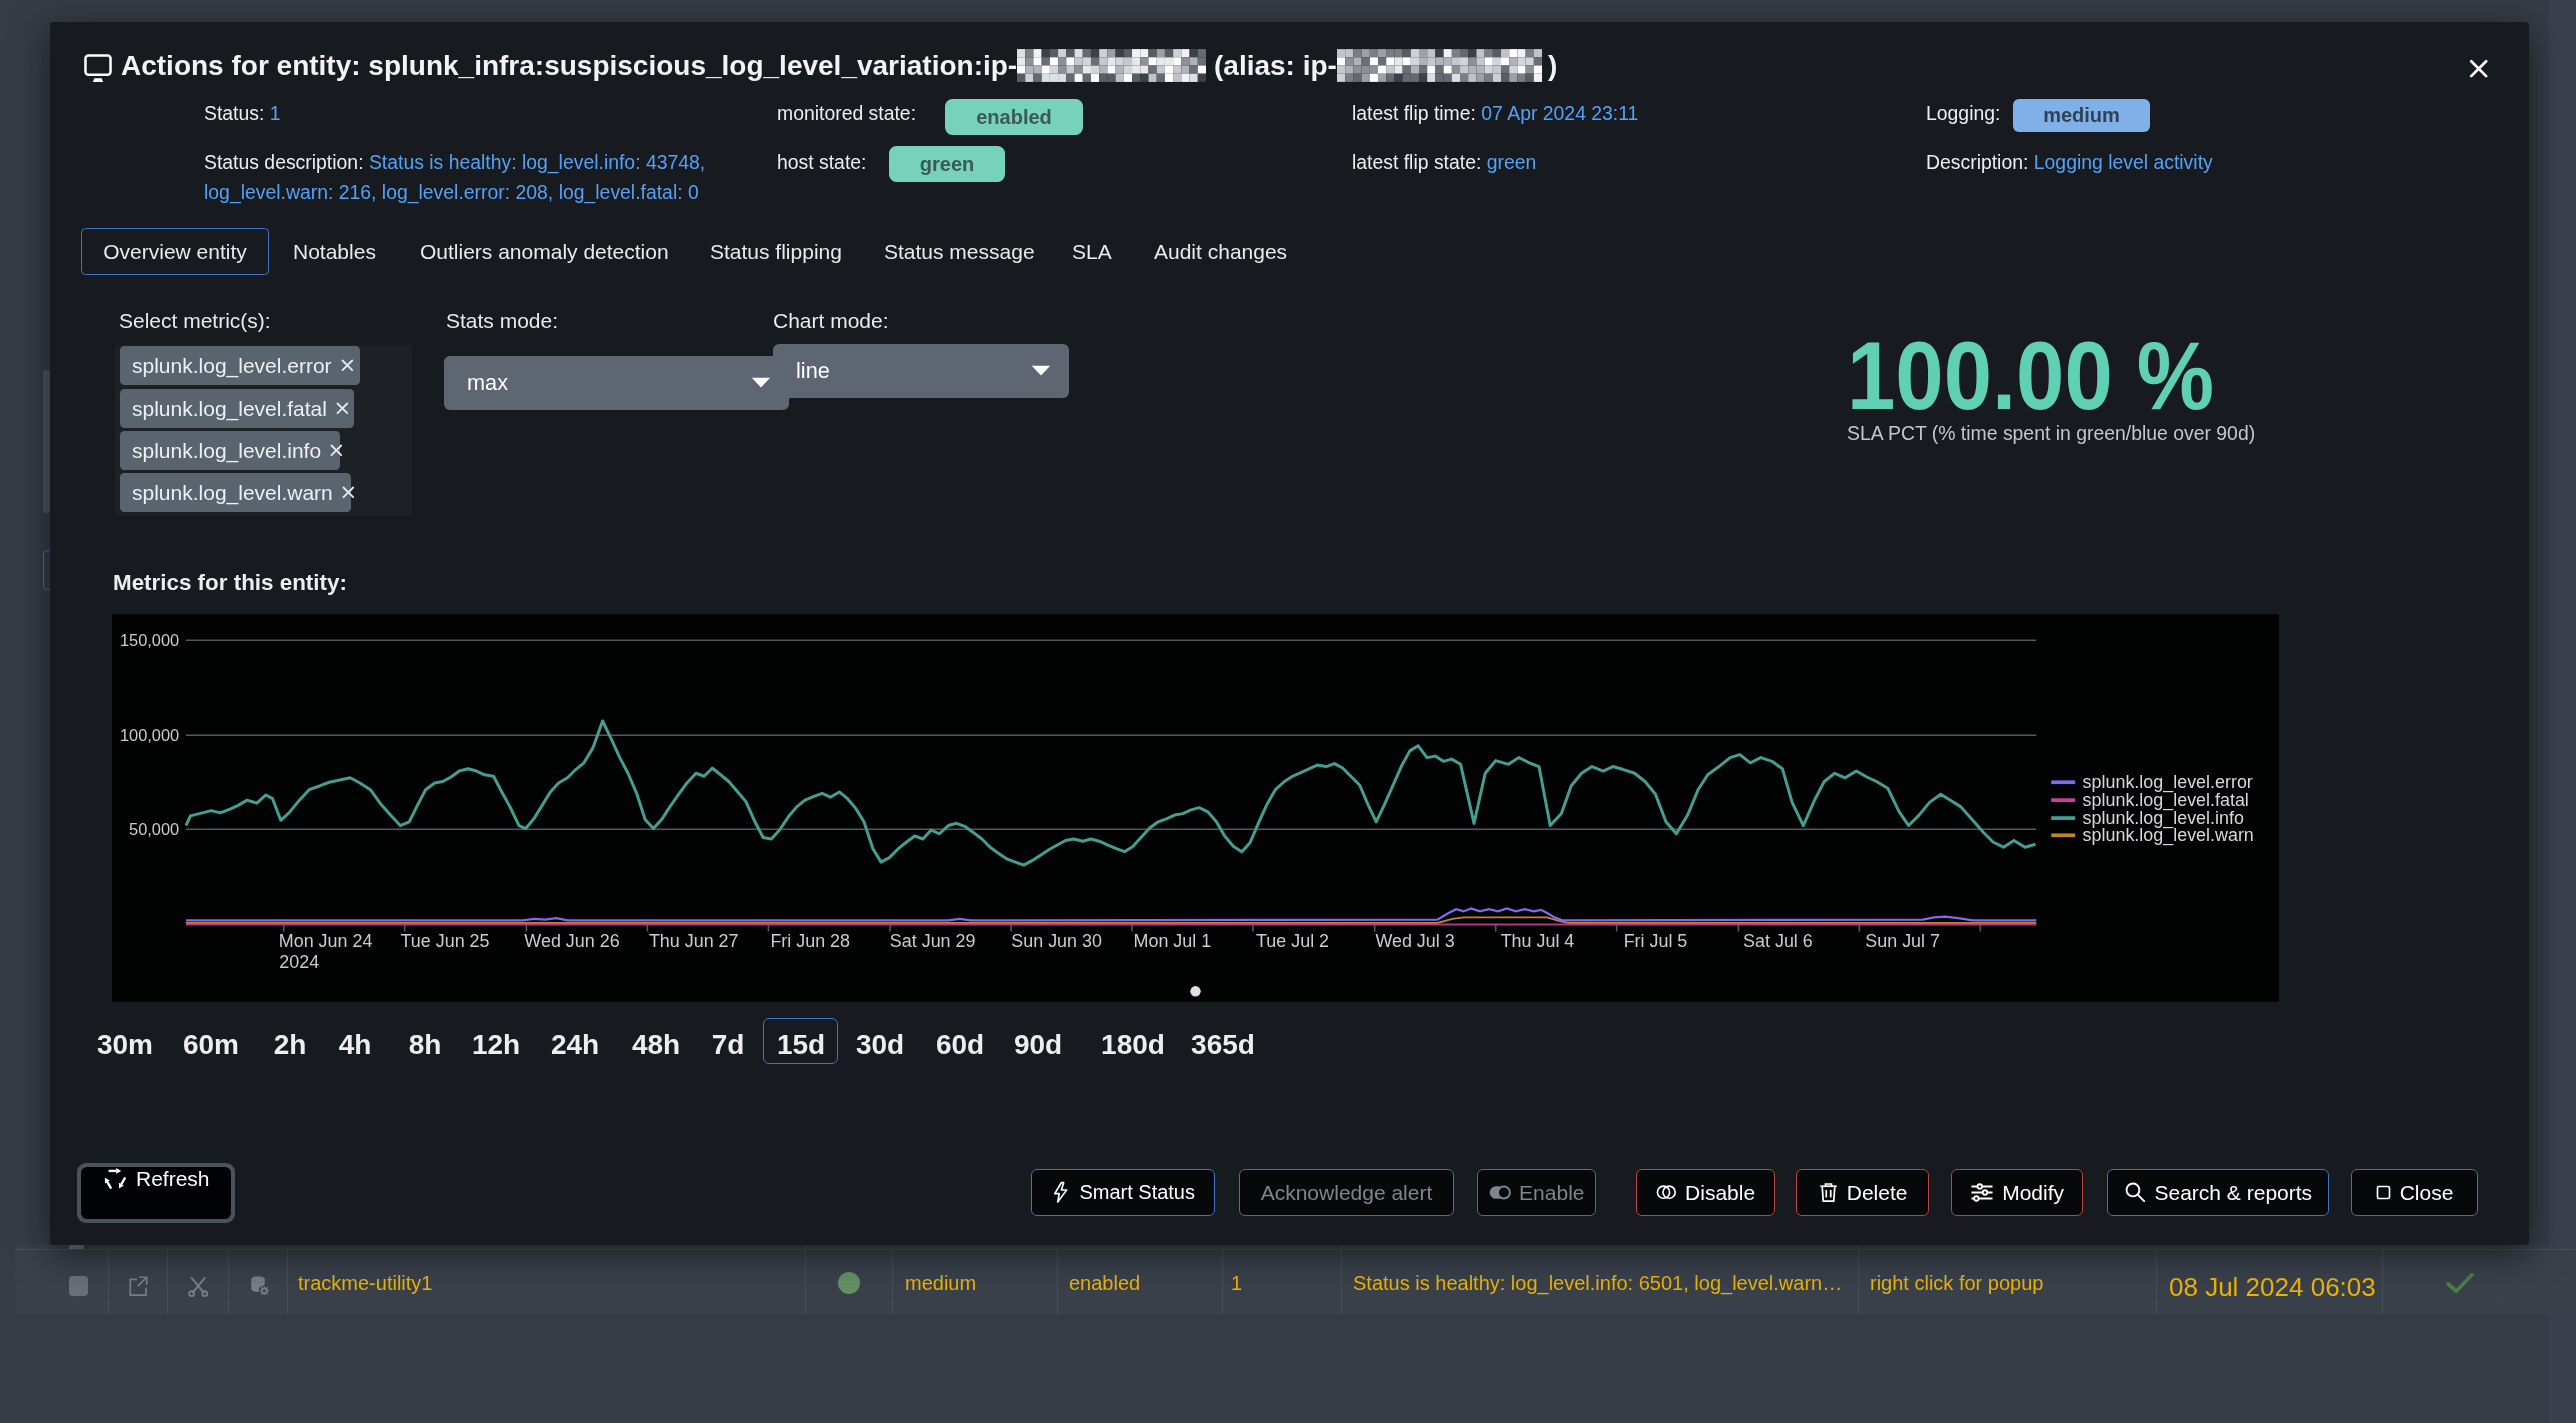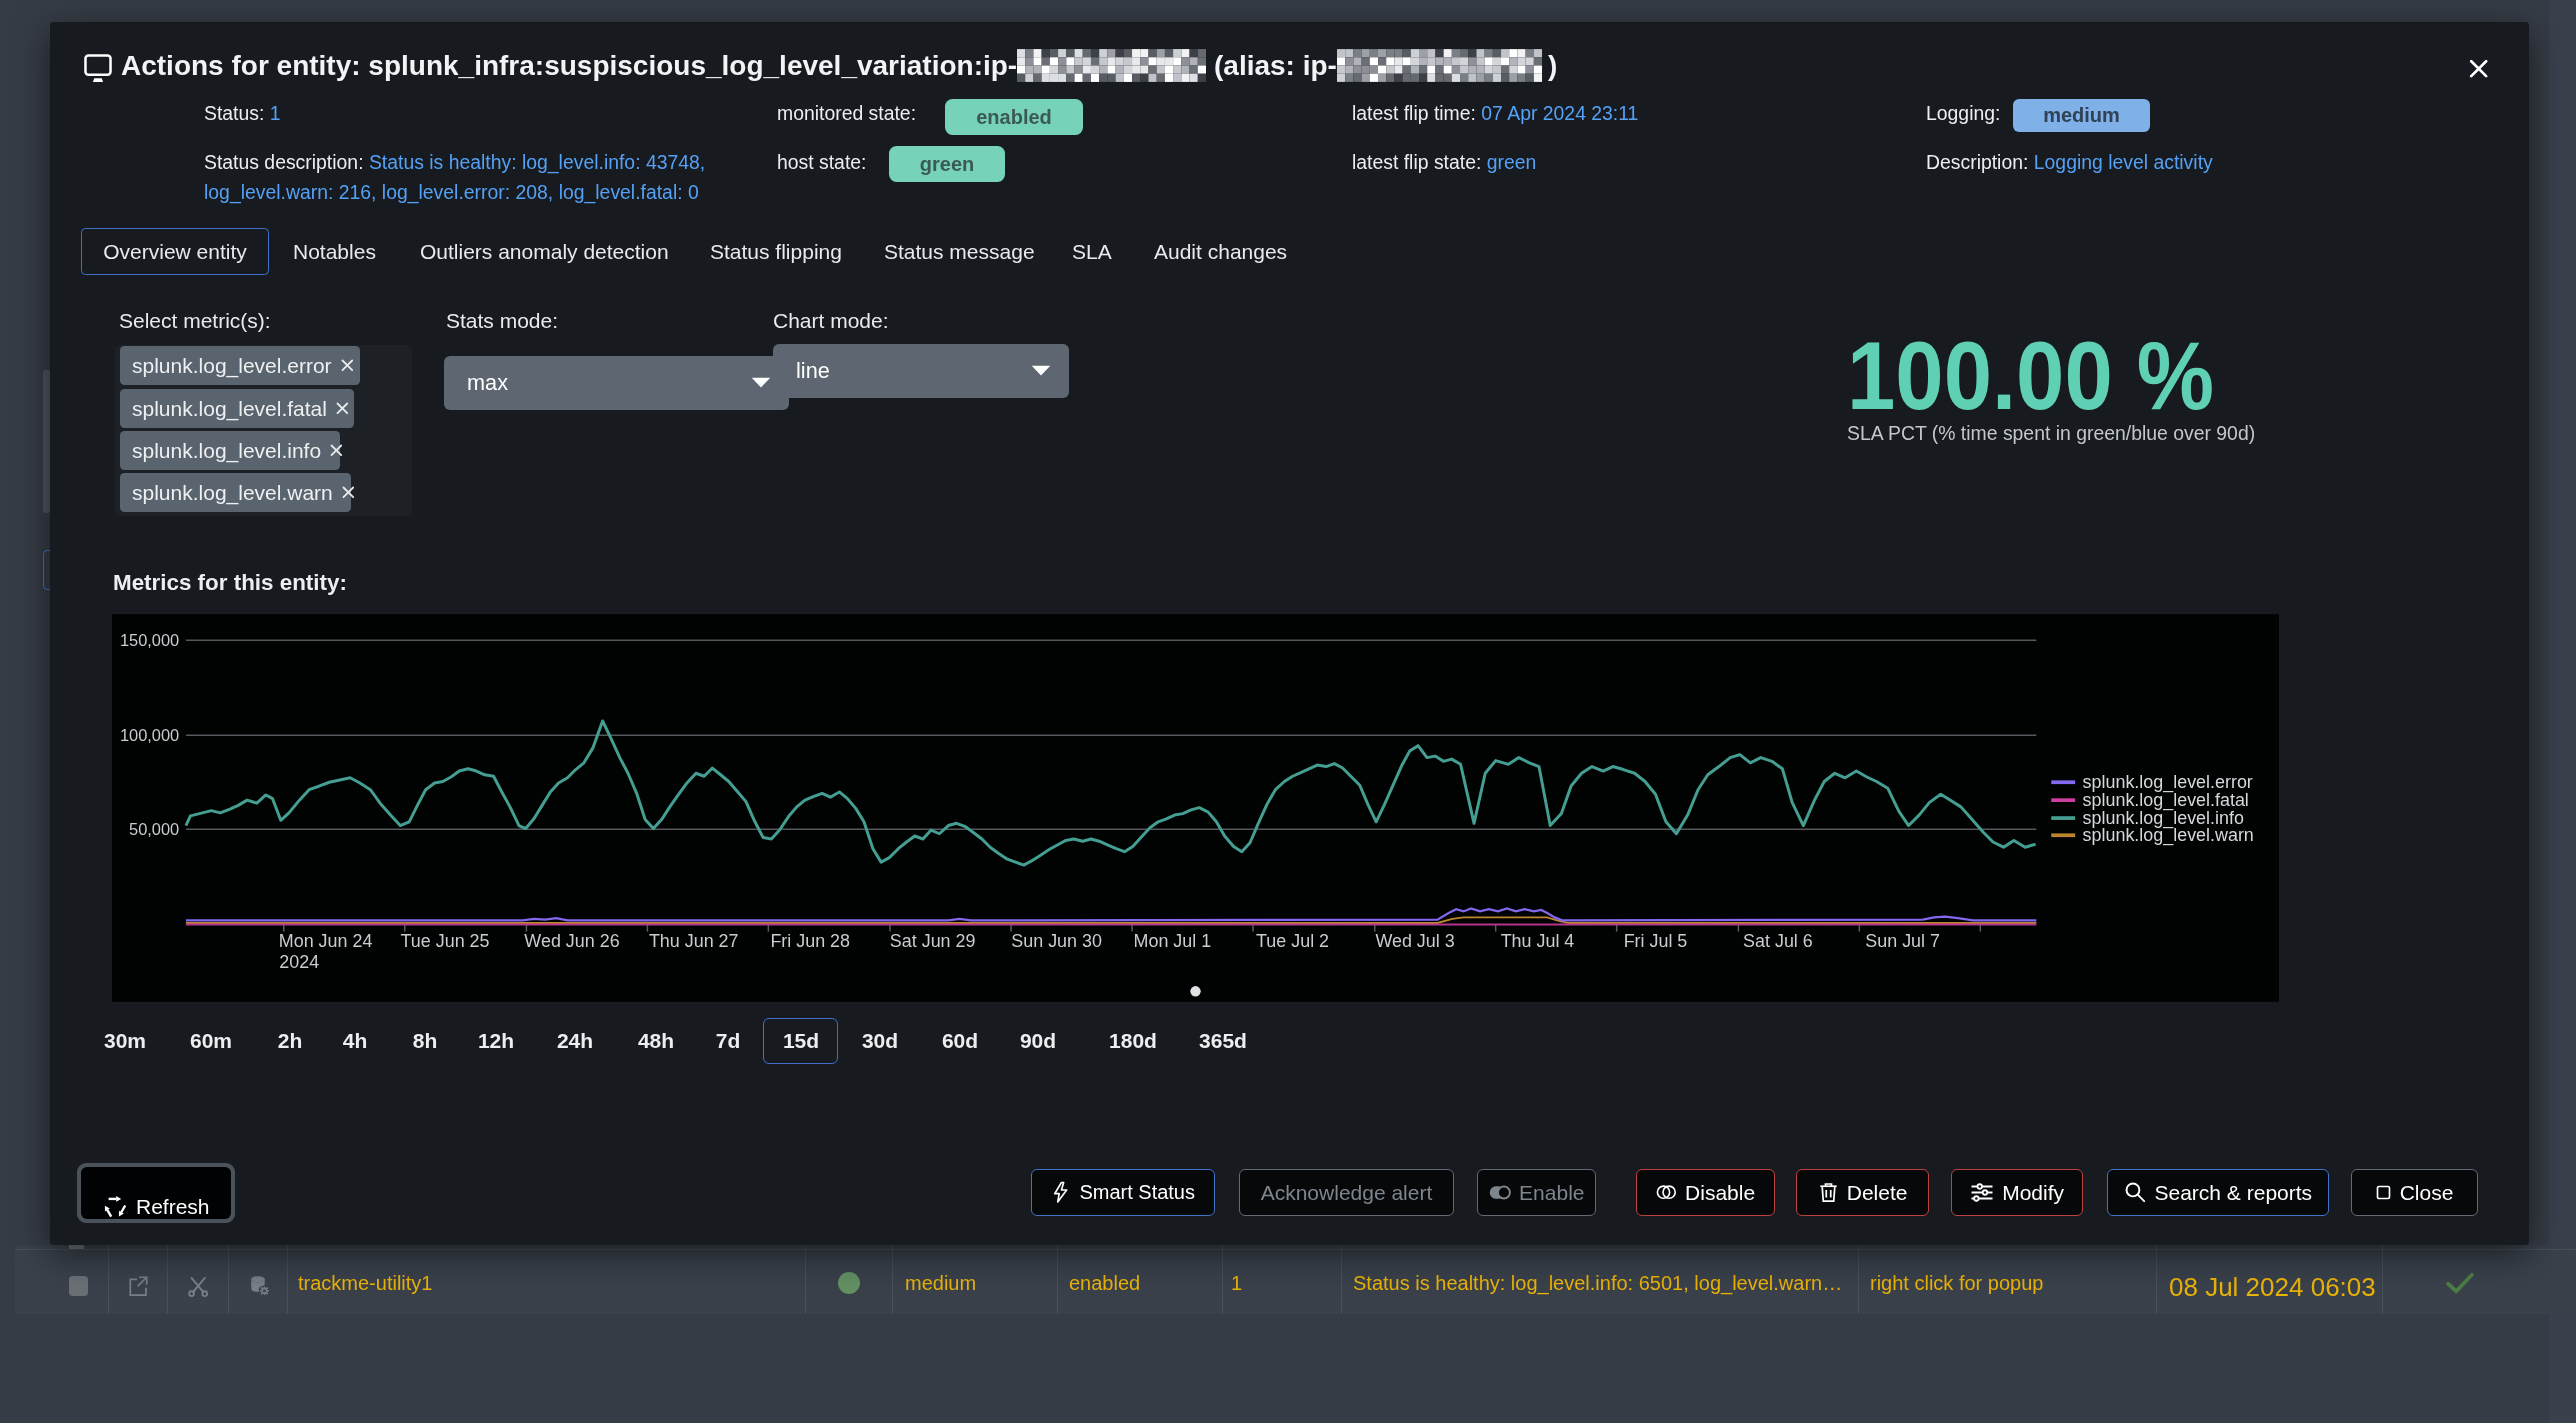--- a/index.html
+++ b/index.html
@@ -3,21 +3,21 @@
 *{margin:0;padding:0;box-sizing:border-box}
 body{width:2576px;height:1423px;background:#363c46;font-family:"Liberation Sans",sans-serif;position:relative;overflow:hidden}
 .abs{position:absolute}
 .lbl{font-weight:normal;color:#eceef0;font-size:19.4px;white-space:nowrap}
 .blue{color:#55a1f5}
 .pill-t{background:#76d2b8;color:#3c5a55;font-weight:bold;font-size:20px;border-radius:7.5px;display:flex;align-items:center;justify-content:center}
 .tag{background:#5a646e;color:#eef0f2;font-size:21px;border-radius:4.5px;display:flex;align-items:center;padding:0 10.5px 0 12px;height:39px;white-space:nowrap}
 .tab{font-size:21px;color:#e8eaec;white-space:nowrap}
 .sel{background:#5d6671;border-radius:6px;color:#fff;font-size:21.7px;display:flex;align-items:center;justify-content:space-between;padding:0 18px 0 23px}
 .btn{position:absolute;top:1169px;height:47px;border-radius:6px;background:#07080a;display:flex;align-items:center;justify-content:center;font-size:21px;color:#fff;white-space:nowrap}
-.tr{font-weight:bold;color:#eceef0;font-size:21px;position:absolute;top:1029px;transform:translateX(-50%)}
+.tr{font-weight:bold;color:#eceef0;font-size:28px;position:absolute;top:1029px;transform:translateX(-50%)}
 .rowtx{position:absolute;color:#eab308;font-size:20px;top:1272px;white-space:nowrap}
 </style></head><body>
 <div class="abs" style="left:2549px;top:0;width:27px;height:1423px;background:#3a414c"></div>
 <div class="abs" style="left:43px;top:370px;width:6.7px;height:143px;background:#4d5562;border-radius:2.2px"></div>
 <div class="abs" style="left:43px;top:550px;width:6.7px;height:40px;border:1.5px solid #3f72c8;border-right:none;border-radius:4.5px 0 0 4.5px"></div>
 <div class="abs" style="left:15px;top:1245px;width:2561px;height:69px;background:#3a414b"></div>
 <div class="abs" style="left:15px;top:1249px;width:2561px;height:0.7px;background:#49505b"></div>
 <div class="abs" style="left:108px;top:1245px;width:0.7px;height:69px;background:#49505b"></div>
 <div class="abs" style="left:167px;top:1245px;width:0.7px;height:69px;background:#49505b"></div>
 <div class="abs" style="left:228px;top:1245px;width:0.7px;height:69px;background:#49505b"></div>
@@ -380,21 +380,21 @@
 <div class="tr" style="left:575px">24h</div>
 <div class="tr" style="left:656px">48h</div>
 <div class="tr" style="left:728px">7d</div>
 <div class="tr" style="left:801px">15d</div>
 <div class="tr" style="left:880px">30d</div>
 <div class="tr" style="left:960px">60d</div>
 <div class="tr" style="left:1038px">90d</div>
 <div class="tr" style="left:1133px">180d</div>
 <div class="tr" style="left:1223px">365d</div>
 <div class="abs" style="left:77px;top:1163px;width:158px;height:60px;background:#4a525b;border-radius:9px;padding:3.7px">
-<div style="width:100%;height:100%;background:#010203;border-radius:6px;display:flex;align-items:flex-end;justify-content:center;font-size:21px;color:#fff"><svg width="26" height="24" viewBox="0 0 26 24" style="margin-right:7.5px">
+<div style="width:100%;height:100%;background:#010203;border-radius:6px;display:flex;align-items:flex-start;justify-content:center;font-size:21px;color:#fff"><svg width="26" height="24" viewBox="0 0 26 24" style="margin-right:7.5px">
         <g transform="rotate(0 13 12)" stroke="#fff" fill="#fff">
 <line x1="6.6" y1="3.9" x2="14.4" y2="3.9" stroke-width="2.4"></line>
 <polygon points="14.2,1.1 19.2,3.9 14.2,6.7" stroke="none"></polygon>
         </g>
         <g transform="rotate(120 13 12)" stroke="#fff" fill="#fff">
 <line x1="6.6" y1="3.9" x2="14.4" y2="3.9" stroke-width="2.4"></line>
 <polygon points="14.2,1.1 19.2,3.9 14.2,6.7" stroke="none"></polygon>
         </g>
         <g transform="rotate(240 13 12)" stroke="#fff" fill="#fff">
 <line x1="6.6" y1="3.9" x2="14.4" y2="3.9" stroke-width="2.4"></line>

